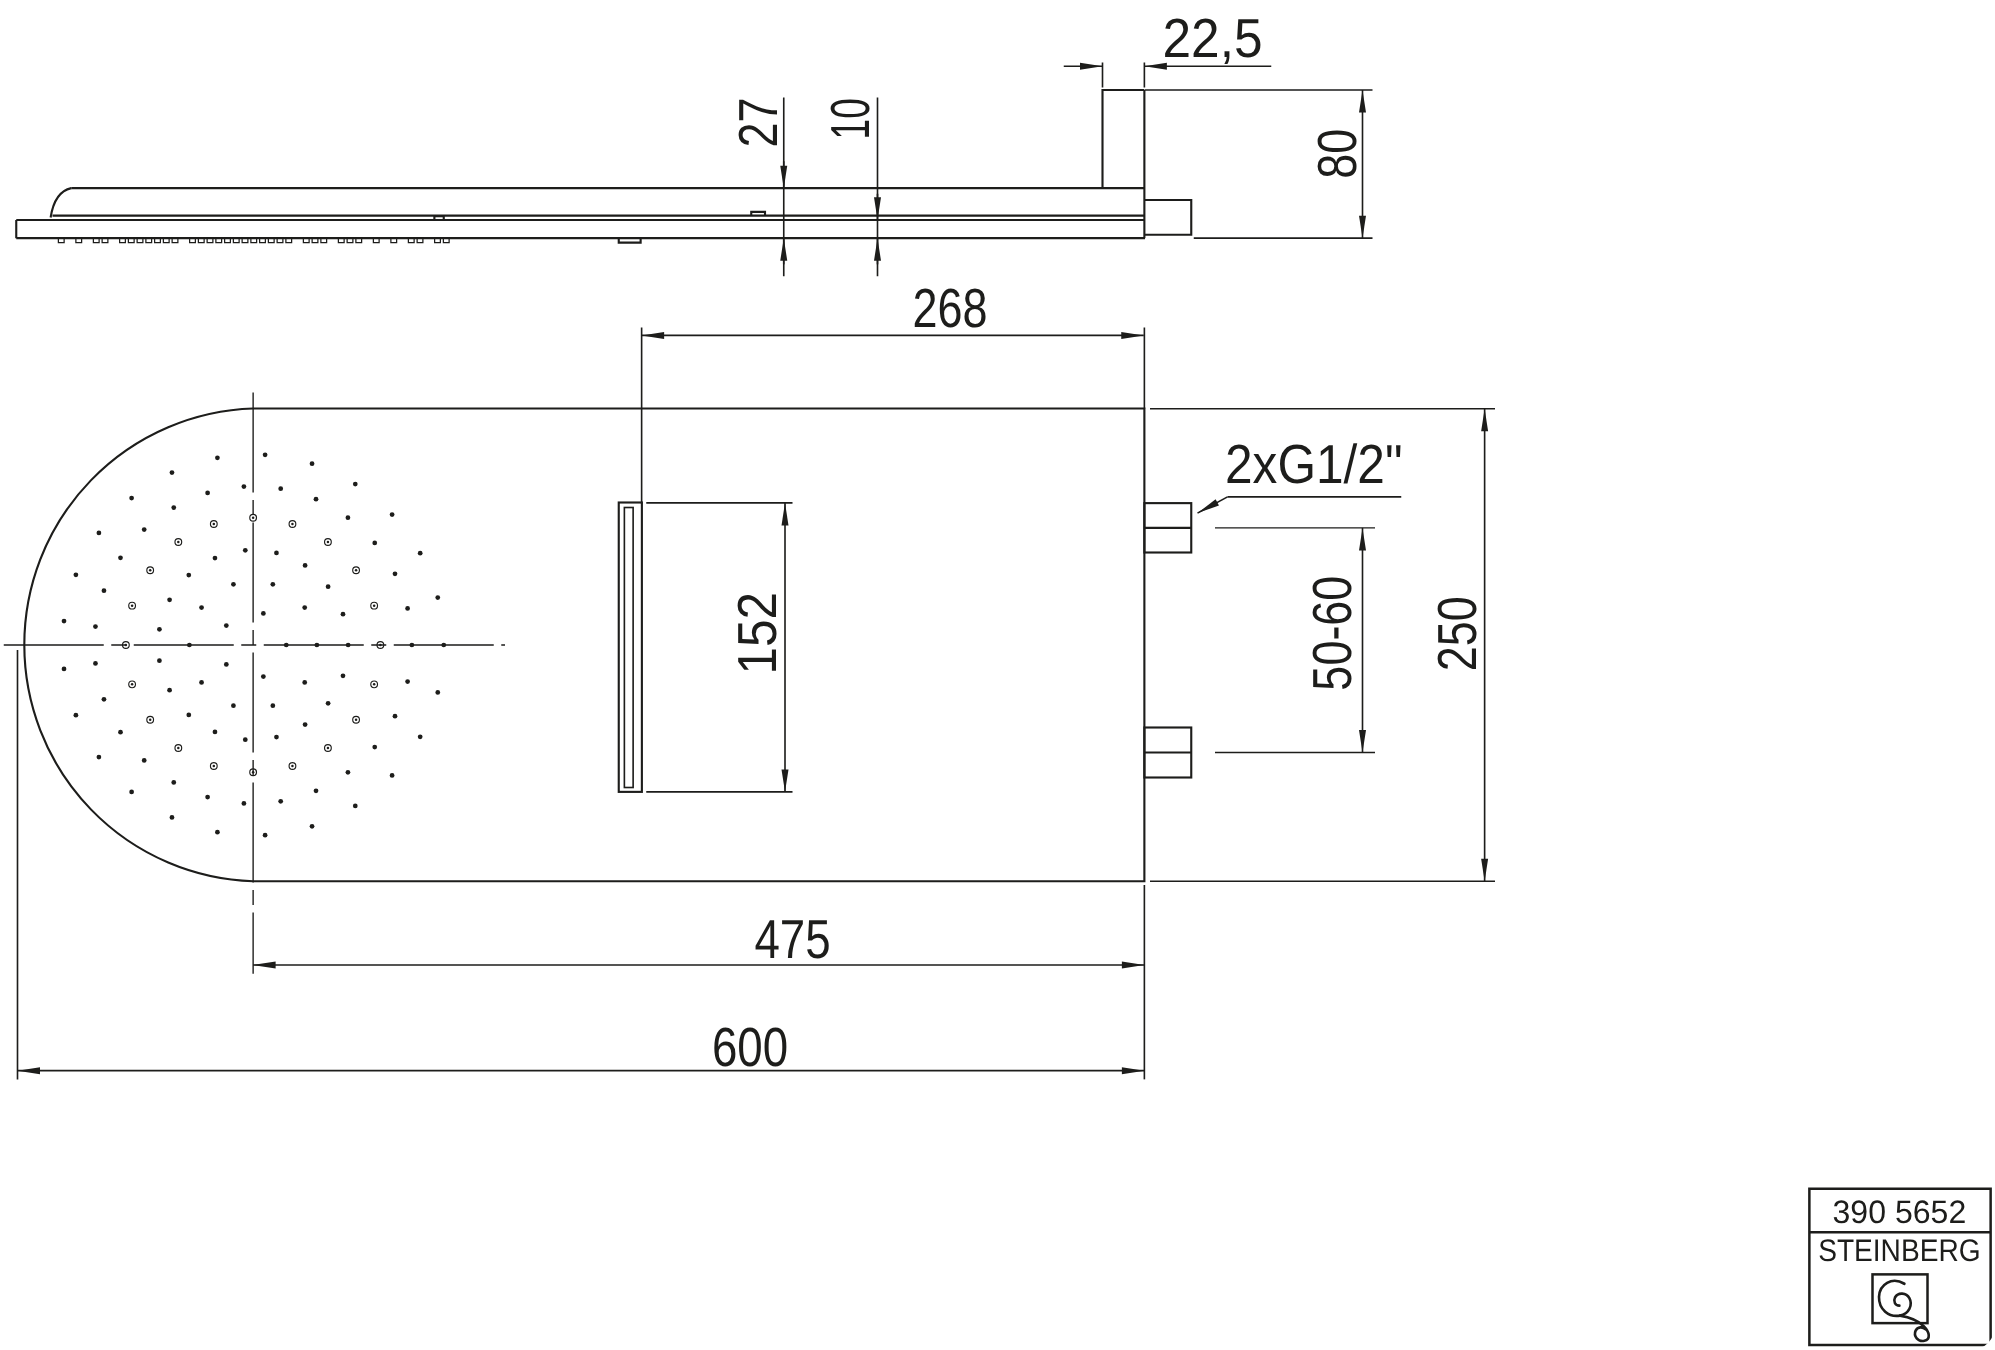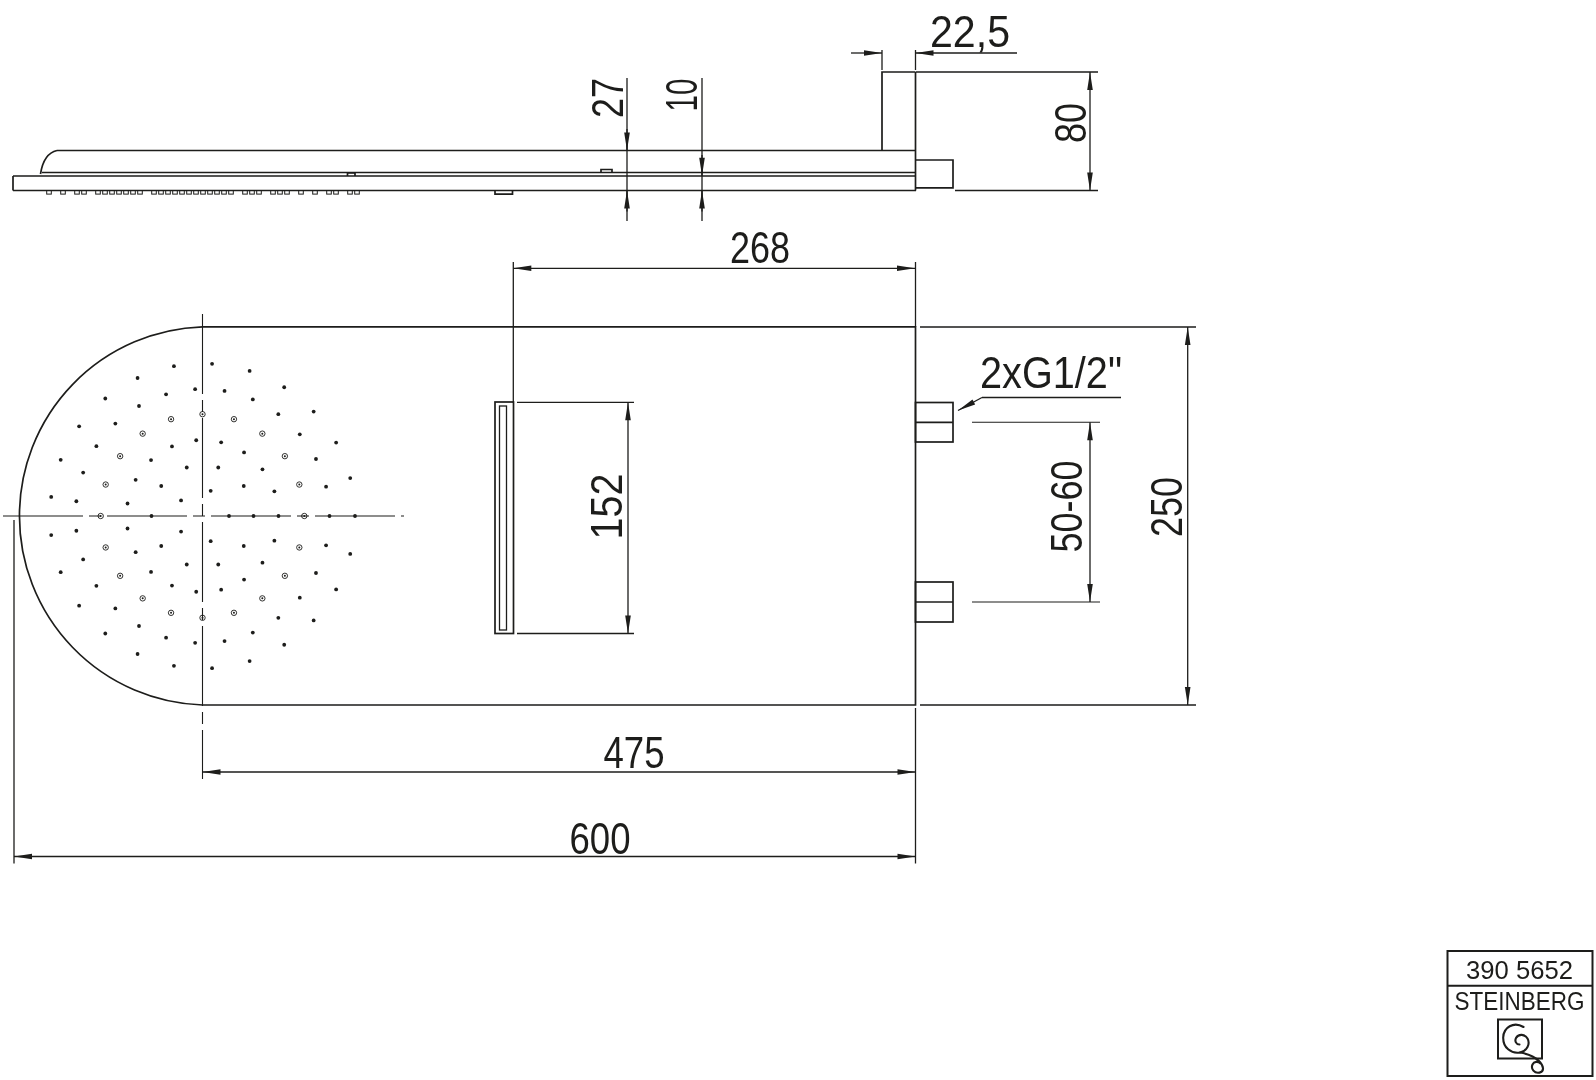--- a/index.html
+++ b/index.html
@@ -1,16 +1,16 @@
 <!DOCTYPE html>
 <html><head>
 <meta charset="utf-8">
 <style>
   html,body{margin:0;padding:0;background:#ffffff;}
-  .page{position:relative;width:1596px;height:1080px;background:#ffffff;overflow:hidden;}
+  .page{position:relative;width:1596px;height:1080px;background:#ffffff;overflow:hidden;border-radius:19px;}
   svg{position:absolute;left:0;top:0;}
   svg text{font-family:"Liberation Sans","DejaVu Sans",sans-serif;fill:#1d1d1b;}
   .outline{stroke:#1d1d1b;stroke-width:1.7;fill:none;stroke-linecap:butt;}
   .dim{stroke:#1d1d1b;stroke-width:1.3;fill:none;}
   .cl{stroke:#1d1d1b;stroke-width:1.1;fill:none;stroke-dasharray:80 6 12 6;}
   .cl2{stroke:#1d1d1b;stroke-width:1.1;fill:none;}
   .dimtext{font-size:44px;}
   .tbline{stroke:#1d1d1b;stroke-width:2;fill:none;}
   .logoline{stroke:#1d1d1b;stroke-width:2.1;fill:none;stroke-linecap:round;stroke-linejoin:round;}
 </style>

